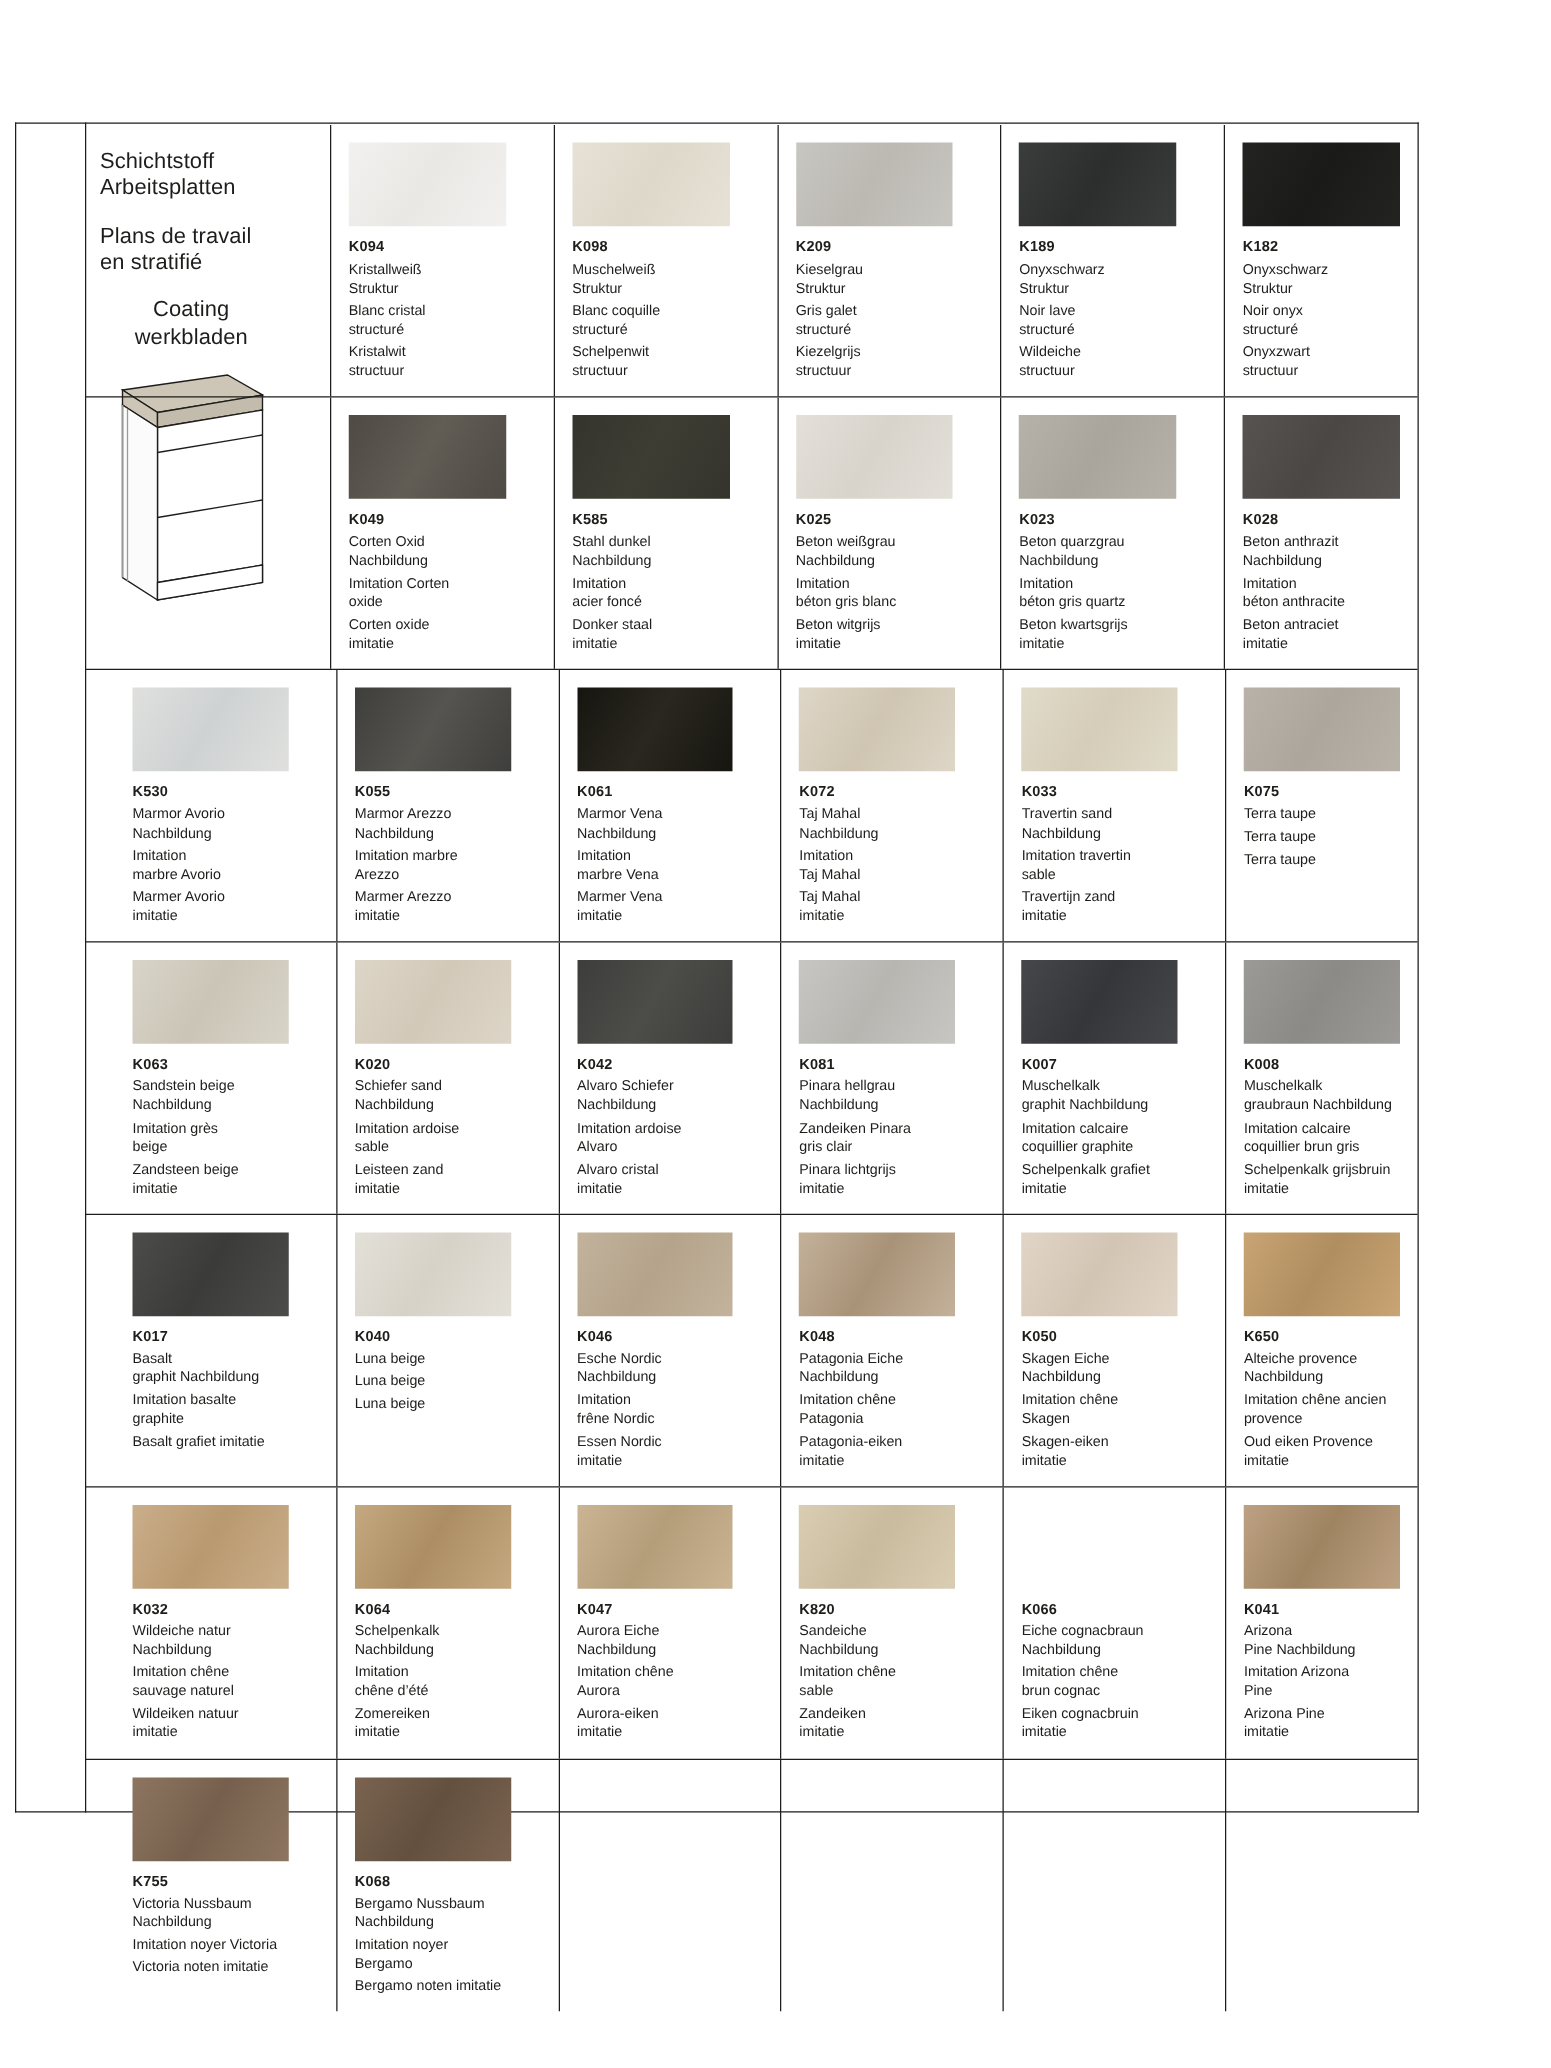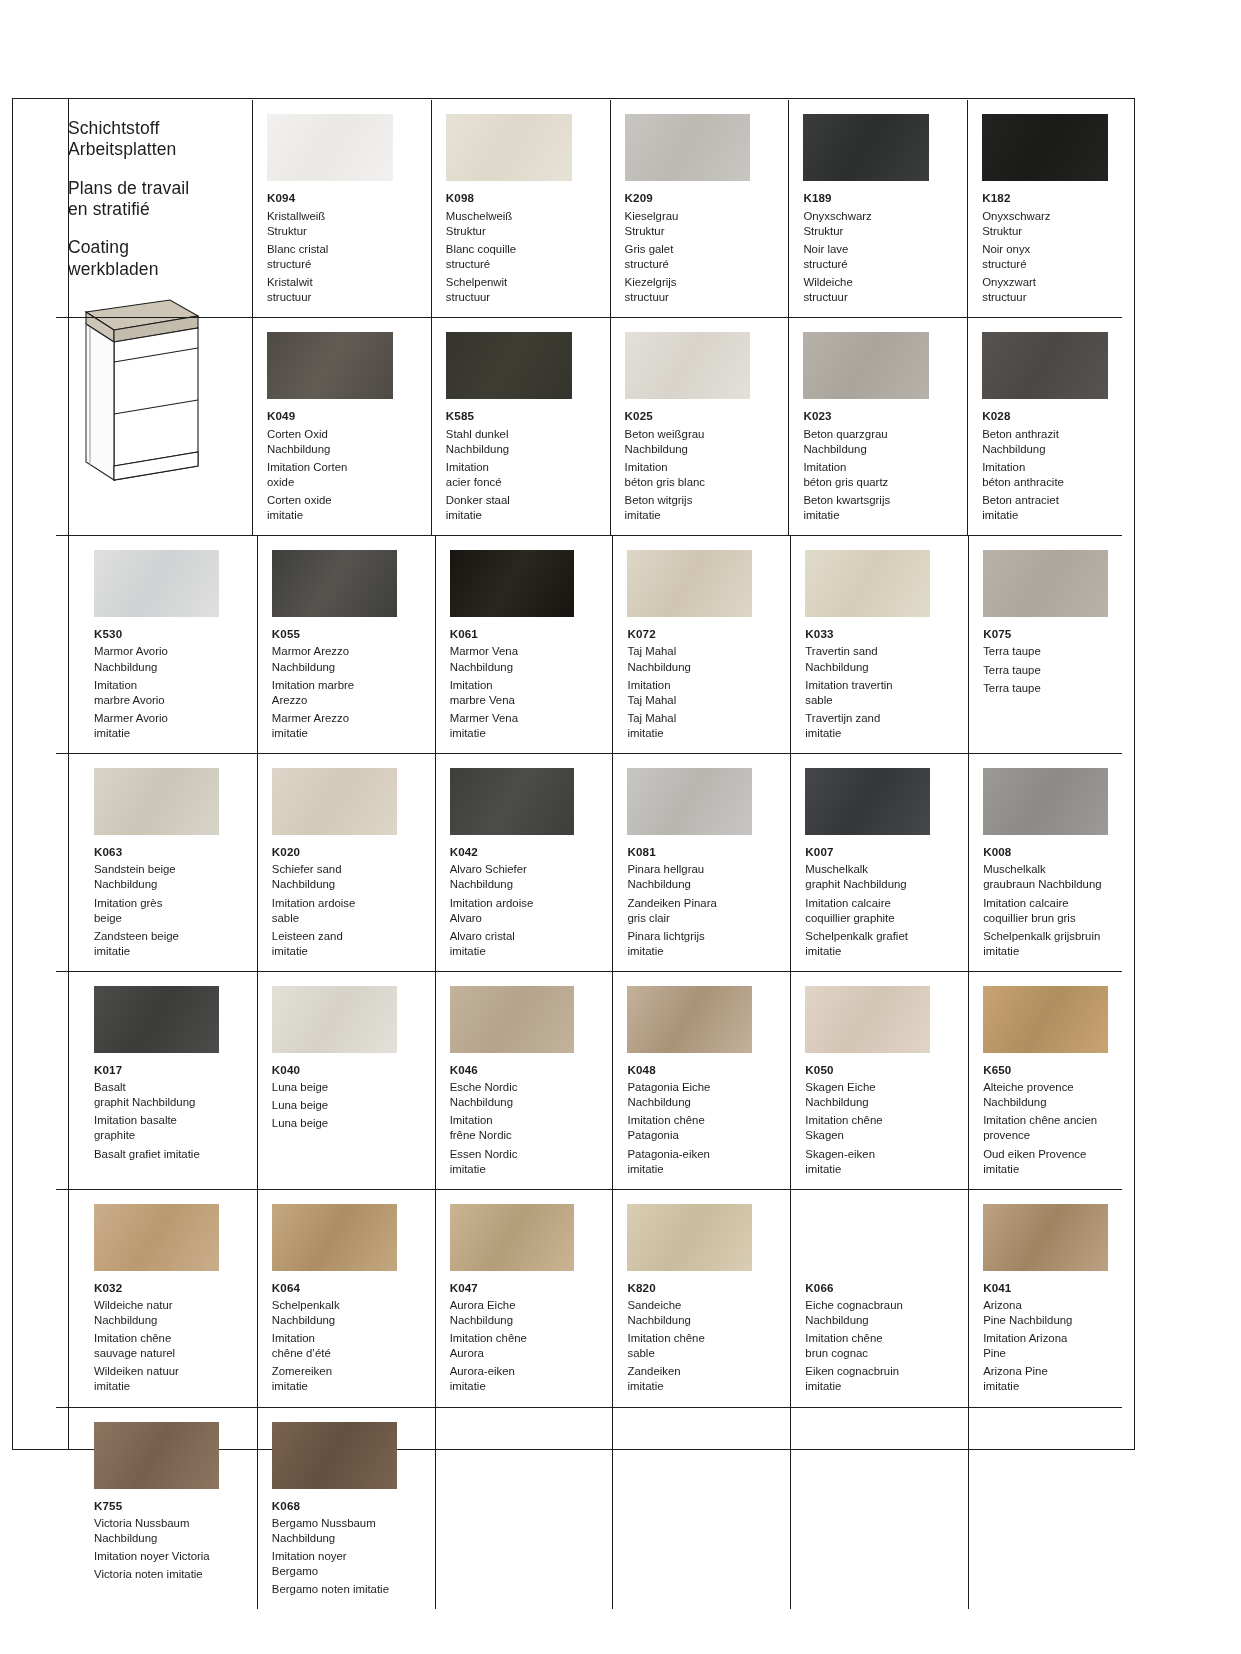--- a/index.html
+++ b/index.html
@@ -12,21 +12,21 @@
   }
   .page{position:relative;width:1241px;height:1654px;}
 
   
   .frame-top{position:absolute;left:12px;top:98px;width:1123px;height:0;border-top:1.5px solid #1d1d1b;}
   .frame-bottom{position:absolute;left:12px;top:1449px;width:1123px;height:0;border-top:1.5px solid #1d1d1b;}
   .frame-left{position:absolute;left:12px;top:98px;width:0;height:1352px;border-left:1.5px solid #1d1d1b;}
   .frame-right{position:absolute;left:1134px;top:98px;width:0;height:1352px;border-left:1.5px solid #1d1d1b;}
   .frame-inner-left{position:absolute;left:68px;top:98px;width:0;height:1352px;border-left:1.5px solid #1d1d1b;}
 
-  .grid{position:absolute;left:56px;top:100px;width:1066px;}
+  .grid{position:absolute;left:68px;top:100px;width:1066px;}
 
   .row{position:relative;display:flex;}
   .row.sep{border-top:1.5px solid #1d1d1b;}
   .row-inner{display:flex;width:100%;}
 
   
   .brandcell{
     width:172px;flex:0 0 172px;
     padding:18px 14px 10px 12px;
     box-sizing:border-box;
@@ -102,21 +102,21 @@
   <div class="frame-right"></div>
   <div class="frame-inner-left"></div>
 
   <div class="grid" id="grid">
       <div class="row r1">
         <div class="brandcell" style="min-height: 380px; position: absolute; left: 0px; top: 0px;">
           <h2 style="white-space: pre-line;">Schichtstoff
 Arbeitsplatten</h2>
           <h2 style="white-space: pre-line;">Plans de travail
 en stratifié</h2>
-          <h2 style="white-space: pre-line;">Coating
+          <h2 style="white-space: pre-line; text-align: center;">Coating
 werkbladen</h2>
           <div class="cabinet"><svg width="125" height="190" viewBox="0 0 125 190" xmlns="http://www.w3.org/2000/svg">
               <polygon points="8,18 92,6 120,22 36,36" fill="#cdc6b7" stroke="#1d1d1b" stroke-width="1.1"></polygon>
               <polygon points="8,18 36,36 36,48 8,30" fill="#cdc6b7" stroke="#1d1d1b" stroke-width="1.1"></polygon>
               <polygon points="36,36 120,22 120,34 36,48" fill="#c3bbab" stroke="#1d1d1b" stroke-width="1.1"></polygon>
               <polygon points="36,48 120,34 120,172 36,186" fill="#ffffff" stroke="#1d1d1b" stroke-width="1.1"></polygon>
               <polygon points="8,30 36,48 36,186 8,168" fill="#fbfbfb" stroke="#1d1d1b" stroke-width="1.1"></polygon>
               <line x1="36" y1="68" x2="120" y2="54" stroke="#1d1d1b" stroke-width="1.1"></line>
               <line x1="36" y1="120" x2="120" y2="106" stroke="#1d1d1b" stroke-width="1.1"></line>
               <line x1="36" y1="172" x2="120" y2="158" stroke="#1d1d1b" stroke-width="1.1"></line>

